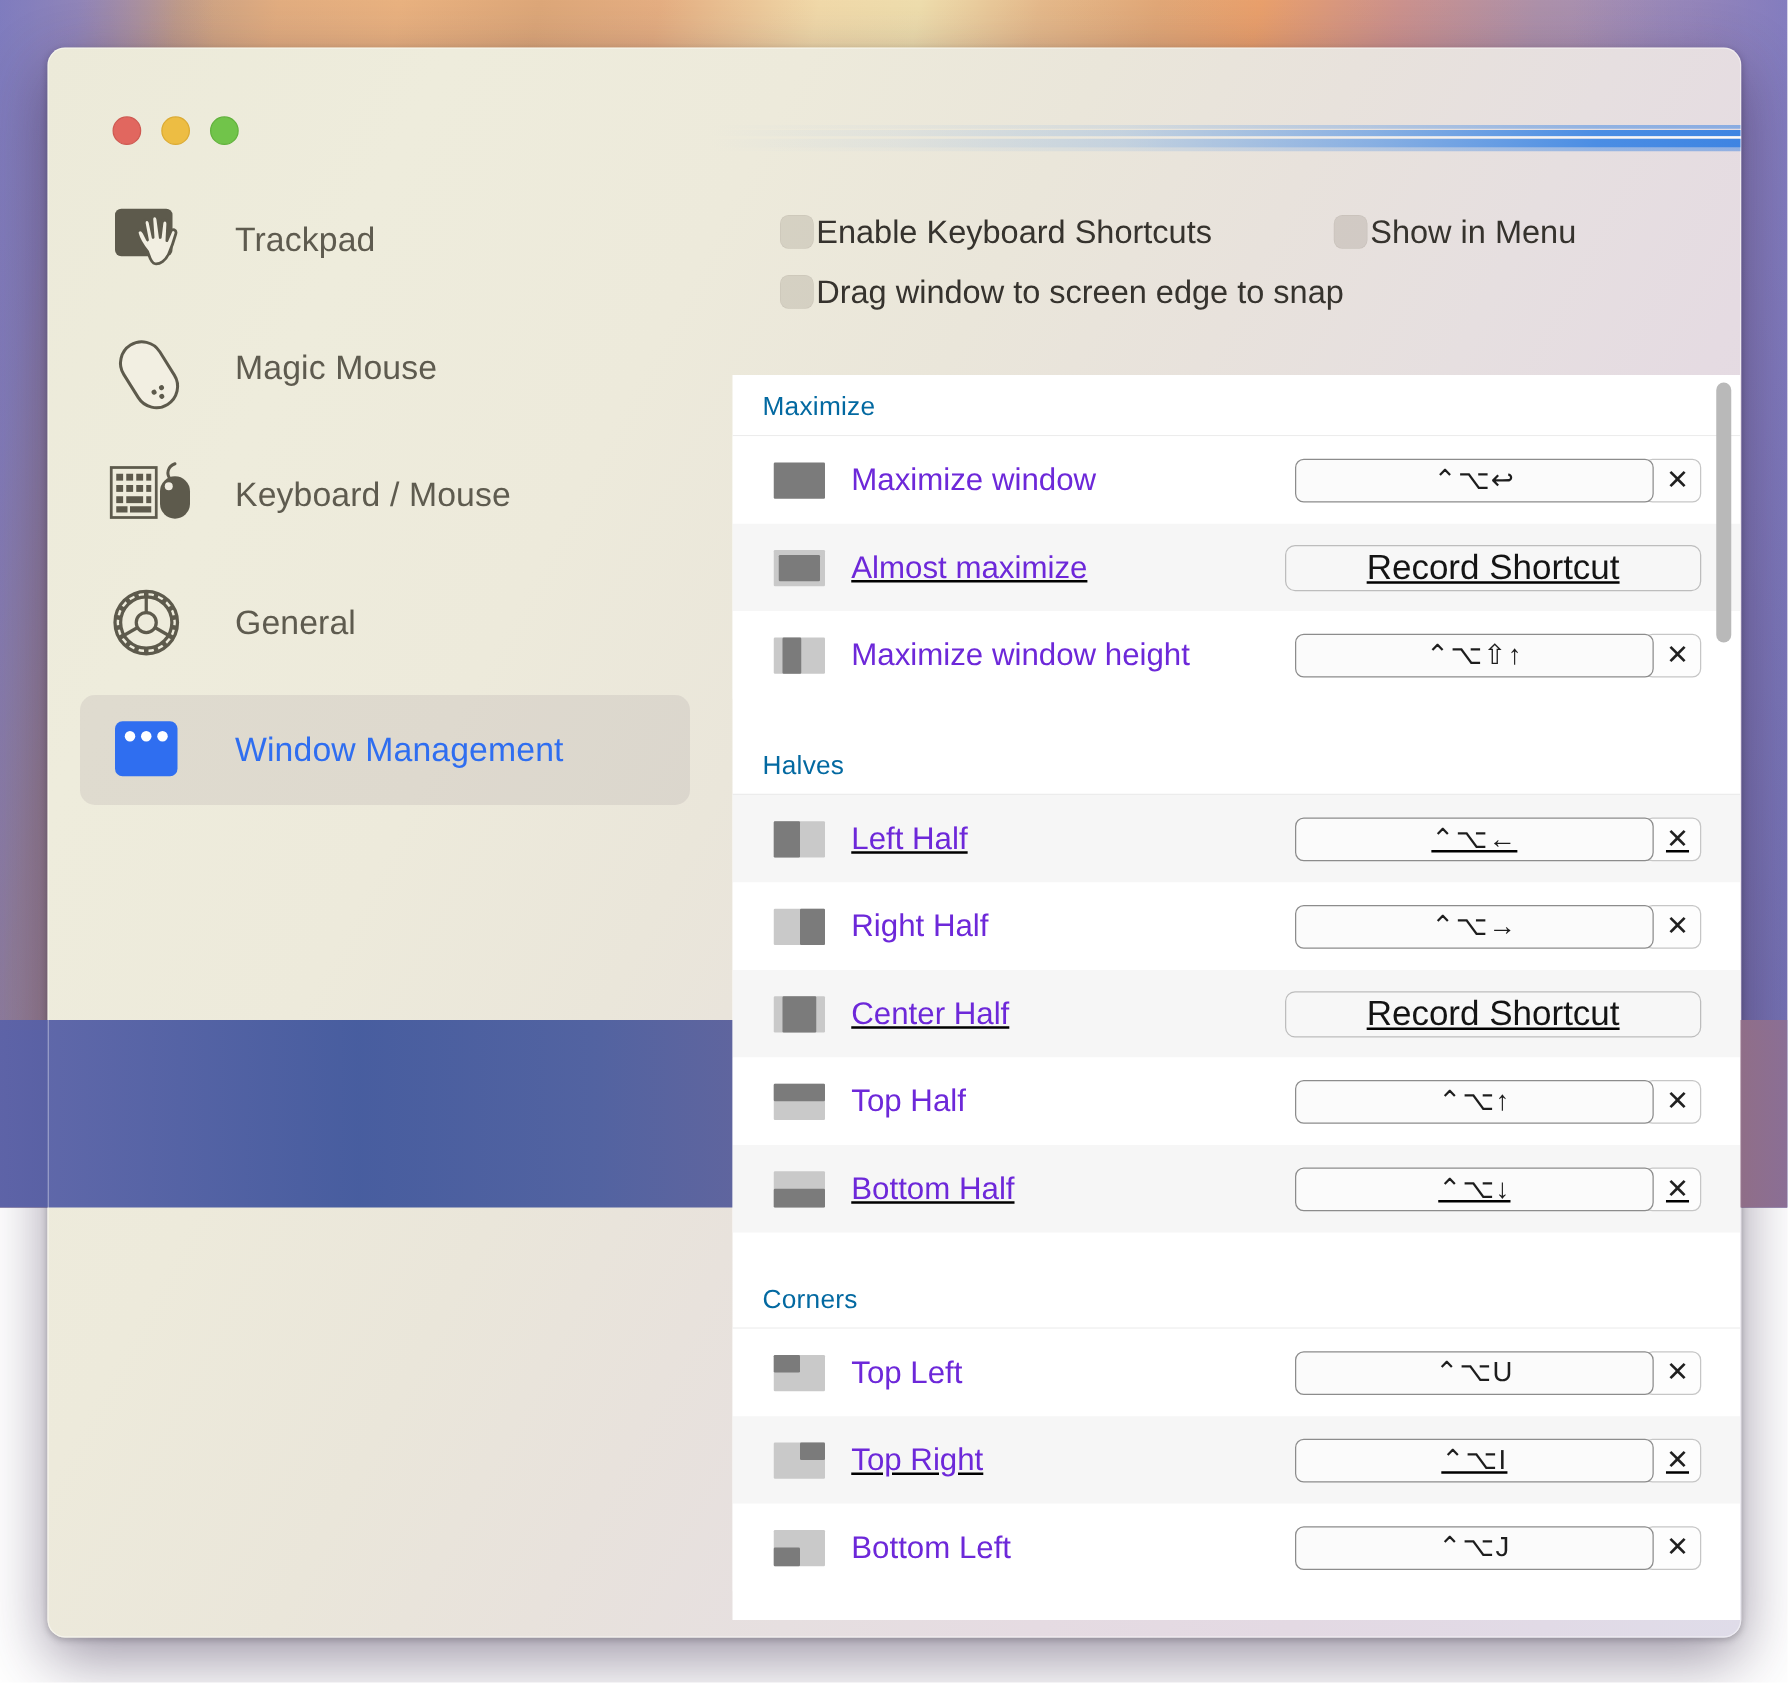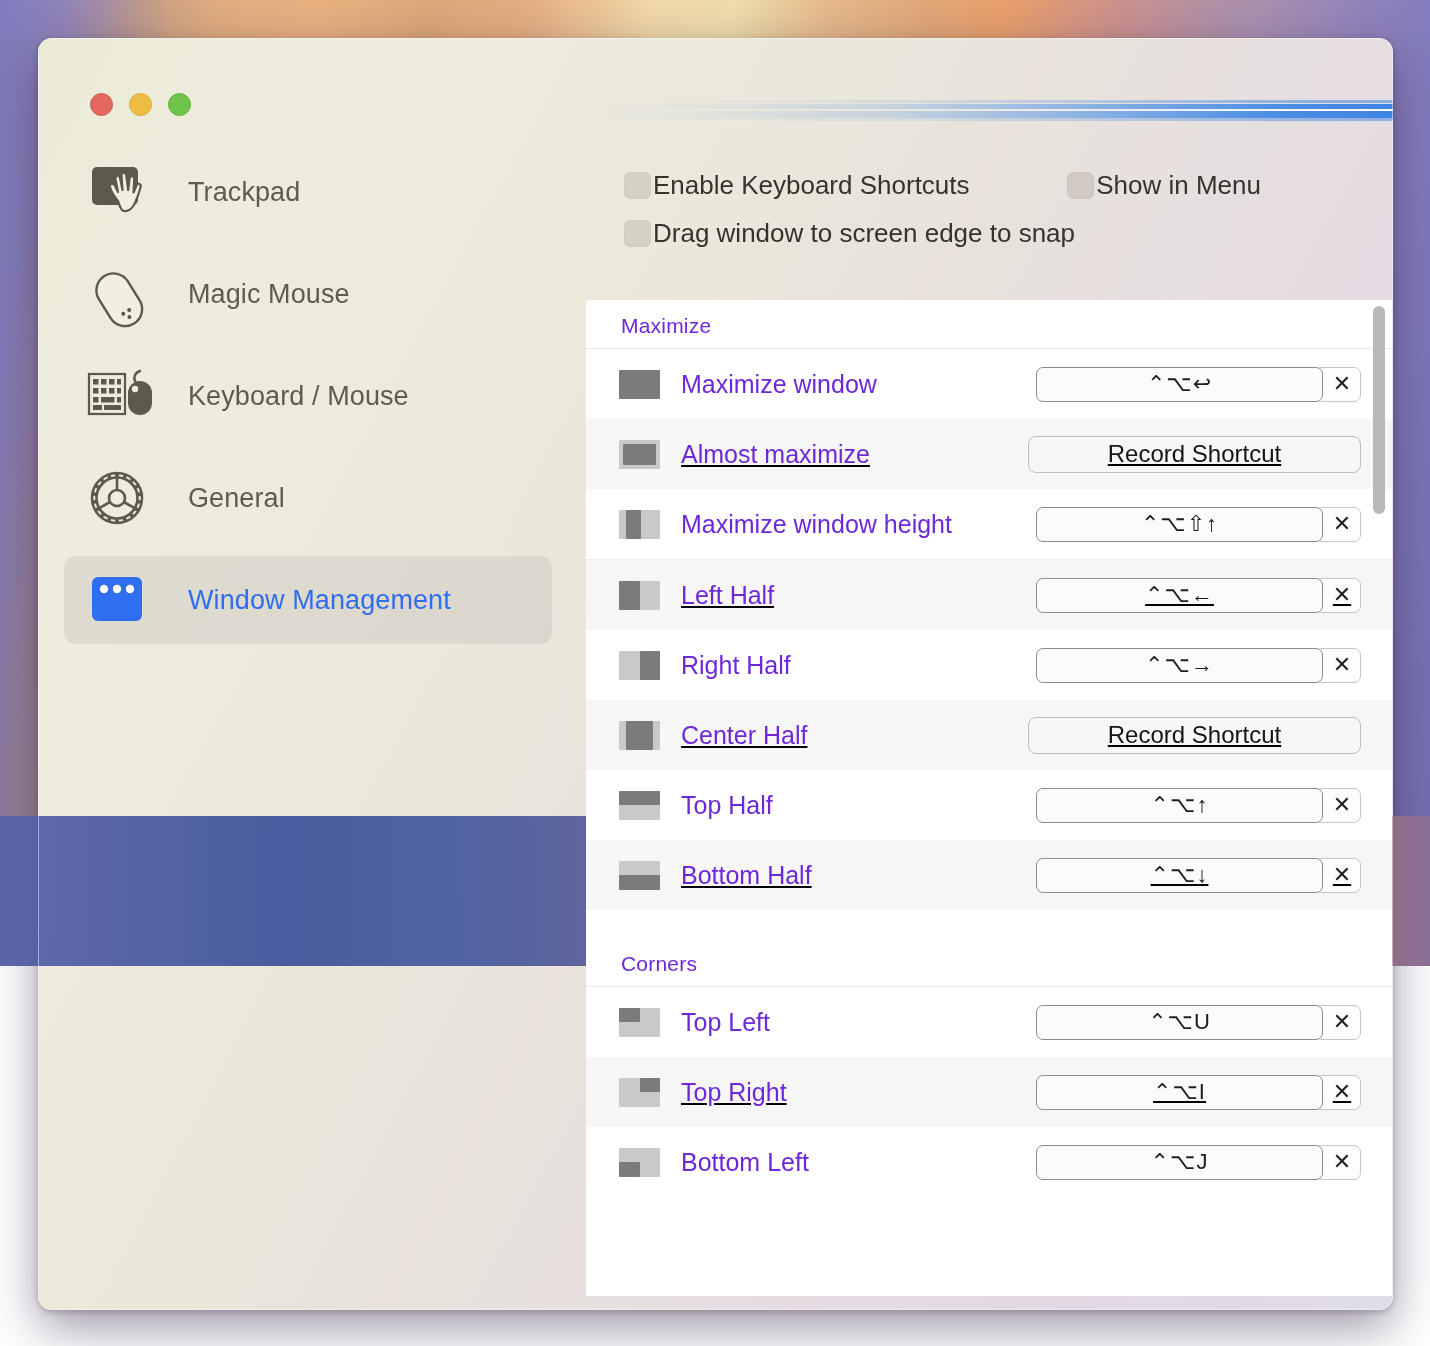--- a/index.html
+++ b/index.html
@@ -212,22 +212,22 @@
     left: 548px;
     top: 262px;
     width: 806px;
     height: 996px;
     background: #ffffff;
     overflow: hidden;
     z-index: 12;
   }
   .group-header {
     font-size: 21px;
-    color: #6d28d9;
-    padding: 14px 0 10px 35px;
+    color: #0369a1;
+    padding: 14px 0 10px 24px;
     letter-spacing: 0.2px;
   }
   .group-header.spaced { padding-top: 42px; }
   .group-table { border-top: 1px solid #ececec; }
   .row {
     display: flex;
     align-items: center;
     height: 70px;
     padding-left: 33px;
     background: #ffffff;
@@ -282,21 +282,21 @@
   }
   .record-btn {
     width: 333px;
     height: 37px;
     border: 1px solid #bdbdbd;
     border-radius: 8px;
     background: #f7f7f7;
     display: flex;
     align-items: center;
     justify-content: center;
-    font-size: 24px;
+    font-size: 28px;
     color: #141414;
   }
 
   
   #scrollbar {
     position: absolute;
     right: 7px;
     top: 6px;
     width: 12px;
     height: 984px;
@@ -491,20 +491,21 @@
               </span>
               <span class="row-label">Maximize window height</span>
               <span class="row-ctl">
                 <span class="shortcut-group">
                   <span class="shortcut-field">⌃⌥⇧↑</span>
                   <span class="clear-btn">✕</span>
                 </span>
               </span>
             </div>
           </div>
+          <div class="group-header spaced">Halves</div>
           <div class="group-table">
             <div class="row alt">
               <span class="row-icon">
                 <span class="ri" style="inset:0;background:#c9c9c9;"></span>
                 <span class="ri" style="left:0;top:0;width:50%;bottom:0;background:#7b7b7b;"></span>
               </span>
               <span class="row-label">Left Half</span>
               <span class="row-ctl">
                 <span class="shortcut-group">
                   <span class="shortcut-field">⌃⌥←</span>

